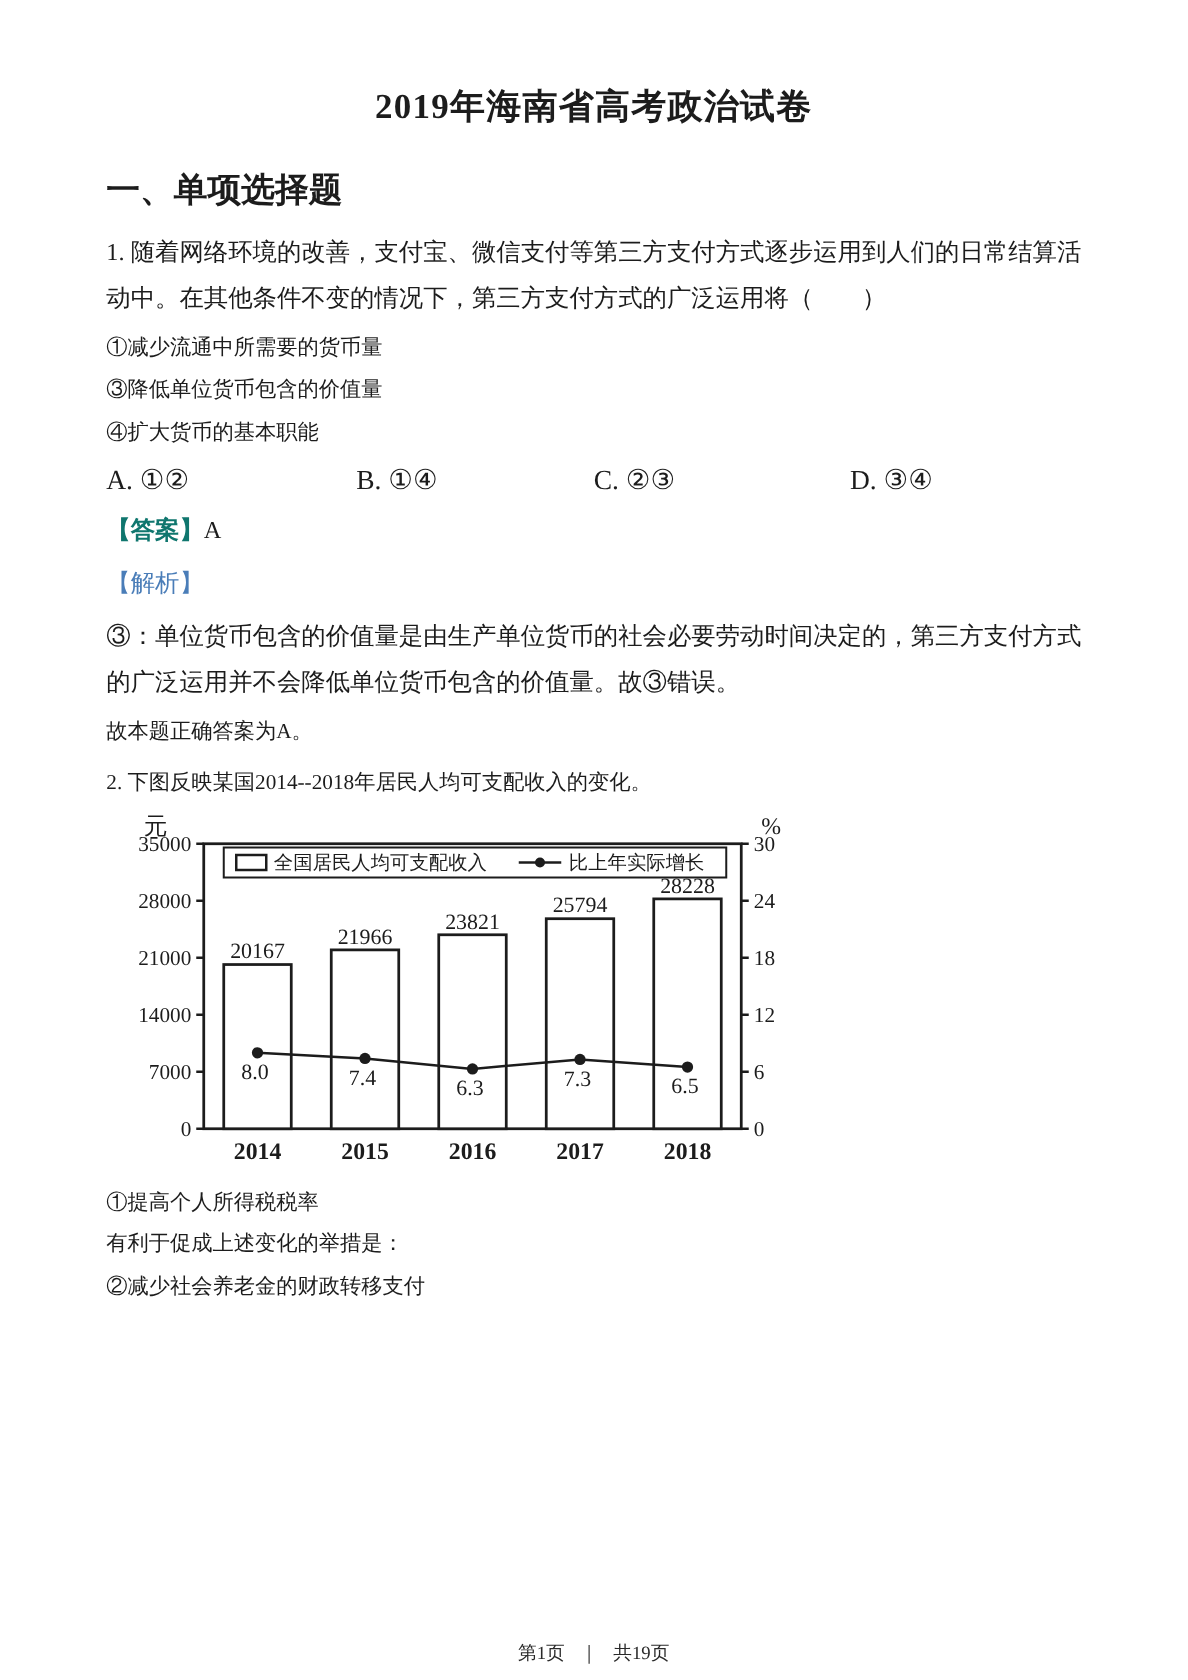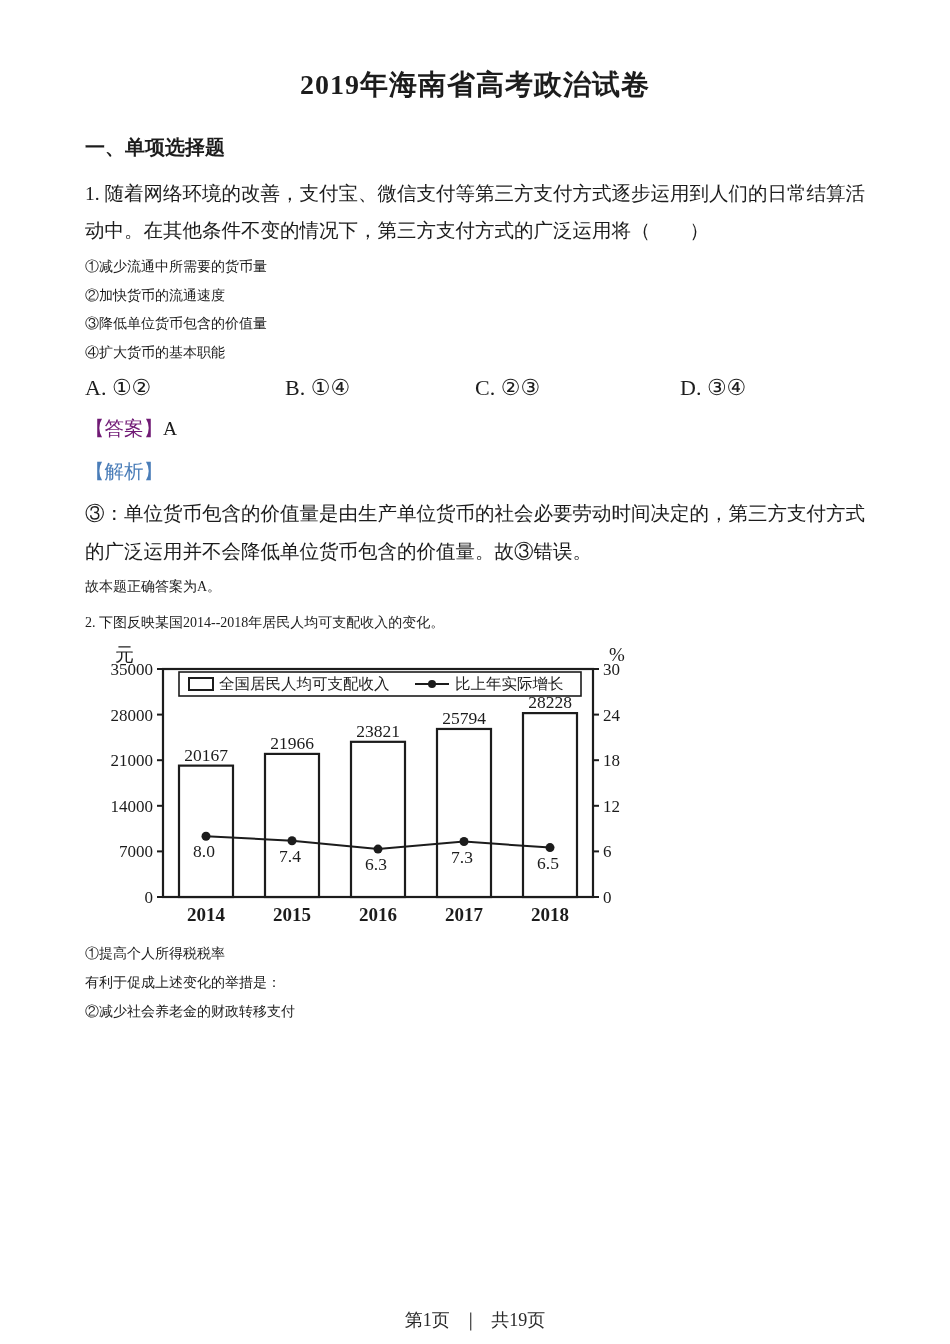--- a/index.html
+++ b/index.html
@@ -3,54 +3,53 @@
 <meta charset="utf-8">
 <style>
   * { margin:0; padding:0; box-sizing:border-box; }
   html,body { background:#ffffff; }
   .page {
     width:950px; height:1344px; background:#ffffff; position:relative; overflow:hidden;
     font-family:"Liberation Serif","DejaVu Serif",serif; color:#1c1c1c;
     padding:56px 85px 0 85px;
   }
   .title { text-align:center; font-size:28px; font-weight:700; margin-top:10px; letter-spacing:1px; }
-  .section { font-size:20px; font-weight:700; margin-top:30px;font-family:Liberation Serif, serif; }
+  .section { font-size:27px; font-weight:700; margin-top:30px;font-family:Liberation Serif, serif; }
   p.para { font-size:19.5px; line-height:1.92; text-align:justify; margin-top:8px; }
-  p.line { font-size:14px; line-height:1.7; margin-top:5px; }
+  p.line { font-size:17px; line-height:1.7; margin-top:5px; }
   .choices { display:grid; grid-template-columns:200px 190px 205px 1fr; font-size:22px; margin-top:10px; }
   .ansline { font-size:19.5px; margin-top:12px; line-height:1.6; }
   .chart-wrap { margin:10px 0 2px 0; }
   .chart-wrap svg { display:block; }
-  .footer { position:absolute; bottom:12px; left:0; width:100%; text-align:center; font-size:18px; color:#2a2a2a; }
+  .footer { position:absolute; bottom:12px; left:0; width:100%; text-align:center; font-size:15px; color:#2a2a2a; }
   .footer .sep { margin:0 12px; }
 </style>
 </head>
 <body>
 
 <div class="page">
 
   <h1 class="title">2019年海南省高考政治试卷</h1>
 
   <h2 class="section">一、单项选择题</h2>
 
   <p class="para" style="margin-top:14px">1. 随着网络环境的改善，支付宝、微信支付等第三方支付方式逐步运用到人们的日常结算活动中。在其他条件不变的情况下，第三方支付方式的广泛运用将（　　）</p>
 
   <p class="line">①减少流通中所需要的货币量</p>
-  <p class="line">②加快货币的流通速度</p>
   <p class="line">③降低单位货币包含的价值量</p>
   <p class="line">④扩大货币的基本职能</p>
 
   <div class="choices">
     <span>A. ①②</span>
     <span>B. ①④</span>
     <span>C. ②③</span>
     <span>D. ③④</span>
   </div>
 
-  <p class="ansline"><span style="color: #701a75;">【答案】</span><span>A</span></p>
+  <p class="ansline"><span style="color: #0f766e; font-weight: bold;">【答案】</span><span>A</span></p>
 
   <p class="ansline"><span style="color: rgb(74, 125, 184);">【解析】</span></p>
 
   <p class="para">③：单位货币包含的价值量是由生产单位货币的社会必要劳动时间决定的，第三方支付方式的广泛运用并不会降低单位货币包含的价值量。故③错误。</p>
   <p class="line">故本题正确答案为A。</p>
 
   <p class="line" style="margin-top:12px">2. 下图反映某国2014--2018年居民人均可支配收入的变化。</p>
 
   <div class="chart-wrap">
     <svg width="565" height="292" viewBox="0 0 565 292" font-family="Liberation Serif, DejaVu Serif, serif">

